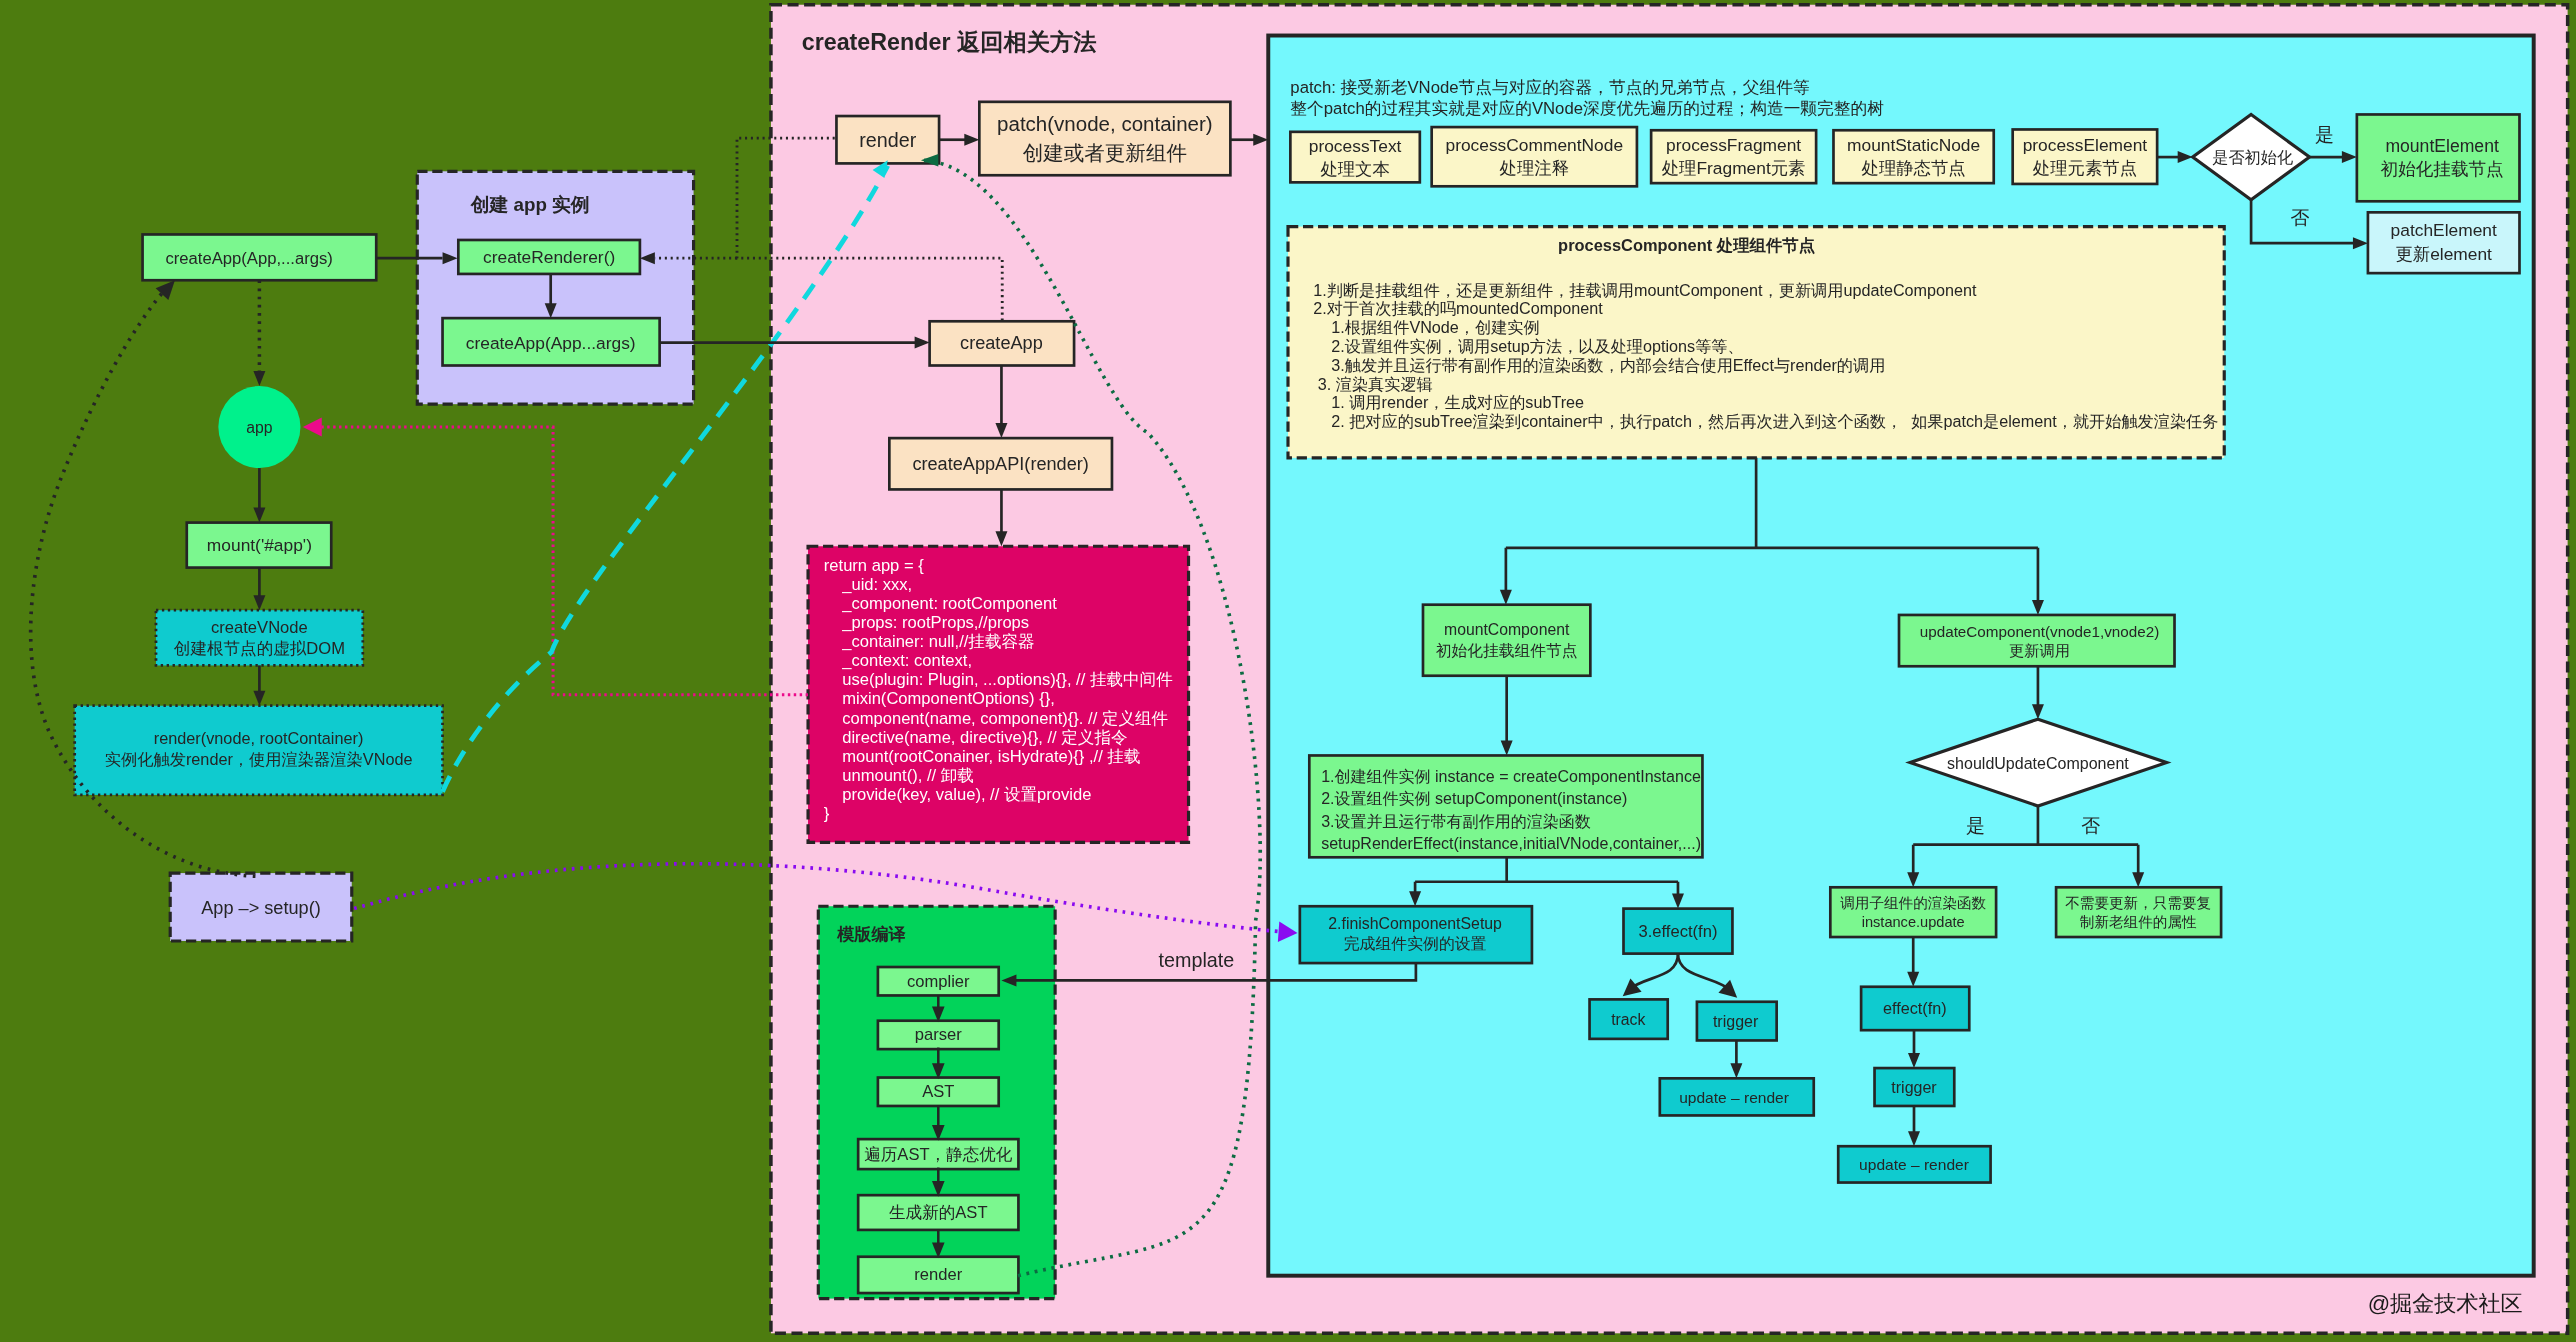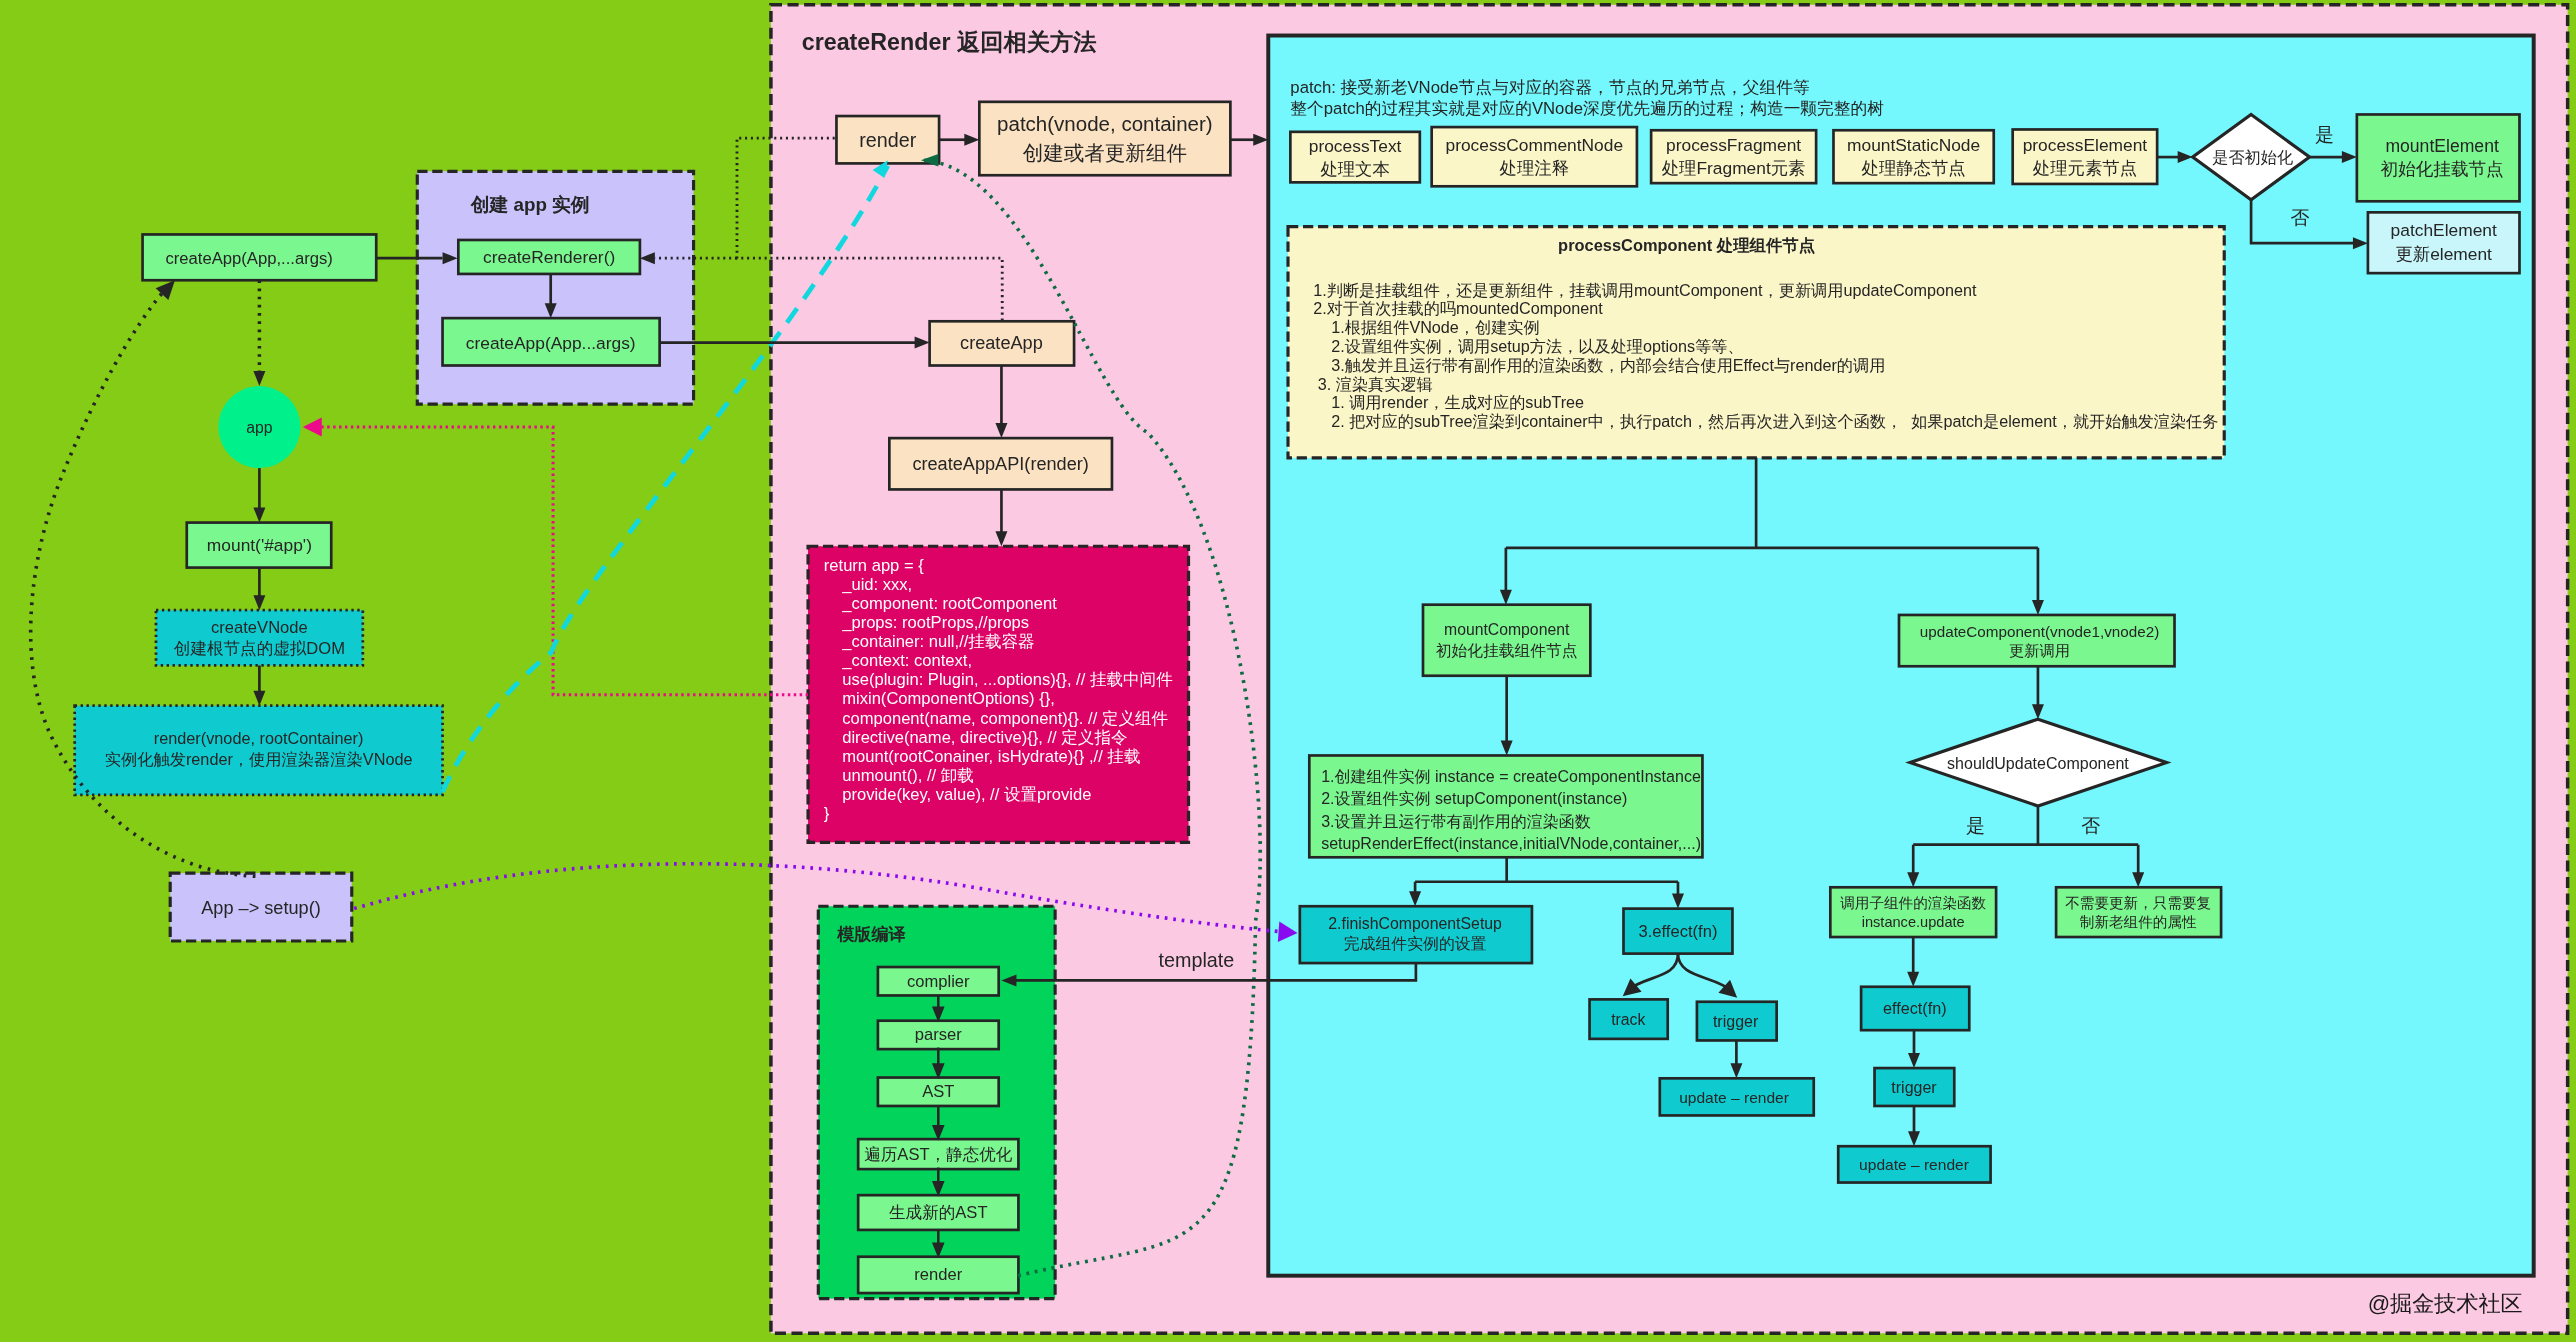--- a/index.html
+++ b/index.html
@@ -1,19 +1,19 @@
 <!DOCTYPE html>
 <html style="font-size:12.6px"><head>
 <meta charset="utf-8">
 <title>Vue createApp / render flow diagram</title>
 <style>
   html,body{margin:0;padding:0;background:#fff;}
   body{width:2576px;height:1342px;overflow:hidden;
        font-family:"Liberation Sans",sans-serif;}
-  #stage{position:relative;width:2576px;height:1342px;background:#84cc16;}
+  #stage{position:relative;width:2576px;height:1342px;background:#4d7c0f;}
   svg{position:absolute;left:0;top:0;}
 </style>
 </head>
 <body>
 
 <div id="stage">
   <svg id="svgroot" width="2576" height="1342" viewBox="0 0 3262 1700" xmlns="http://www.w3.org/2000/svg">
       <rect x="976" y="6" width="2276" height="1683" fill="#fcc9e3" stroke="#252525" stroke-width="4.4" stroke-dasharray="14 7"></rect>
       <g>
         <text x="1015" y="53" text-anchor="start" dominant-baseline="central" font-size="29.5" font-family="&quot;Liberation Sans&quot;, sans-serif" fill="#252525" font-weight="bold" xml:space="preserve">createRender 返回相关方法</text>

